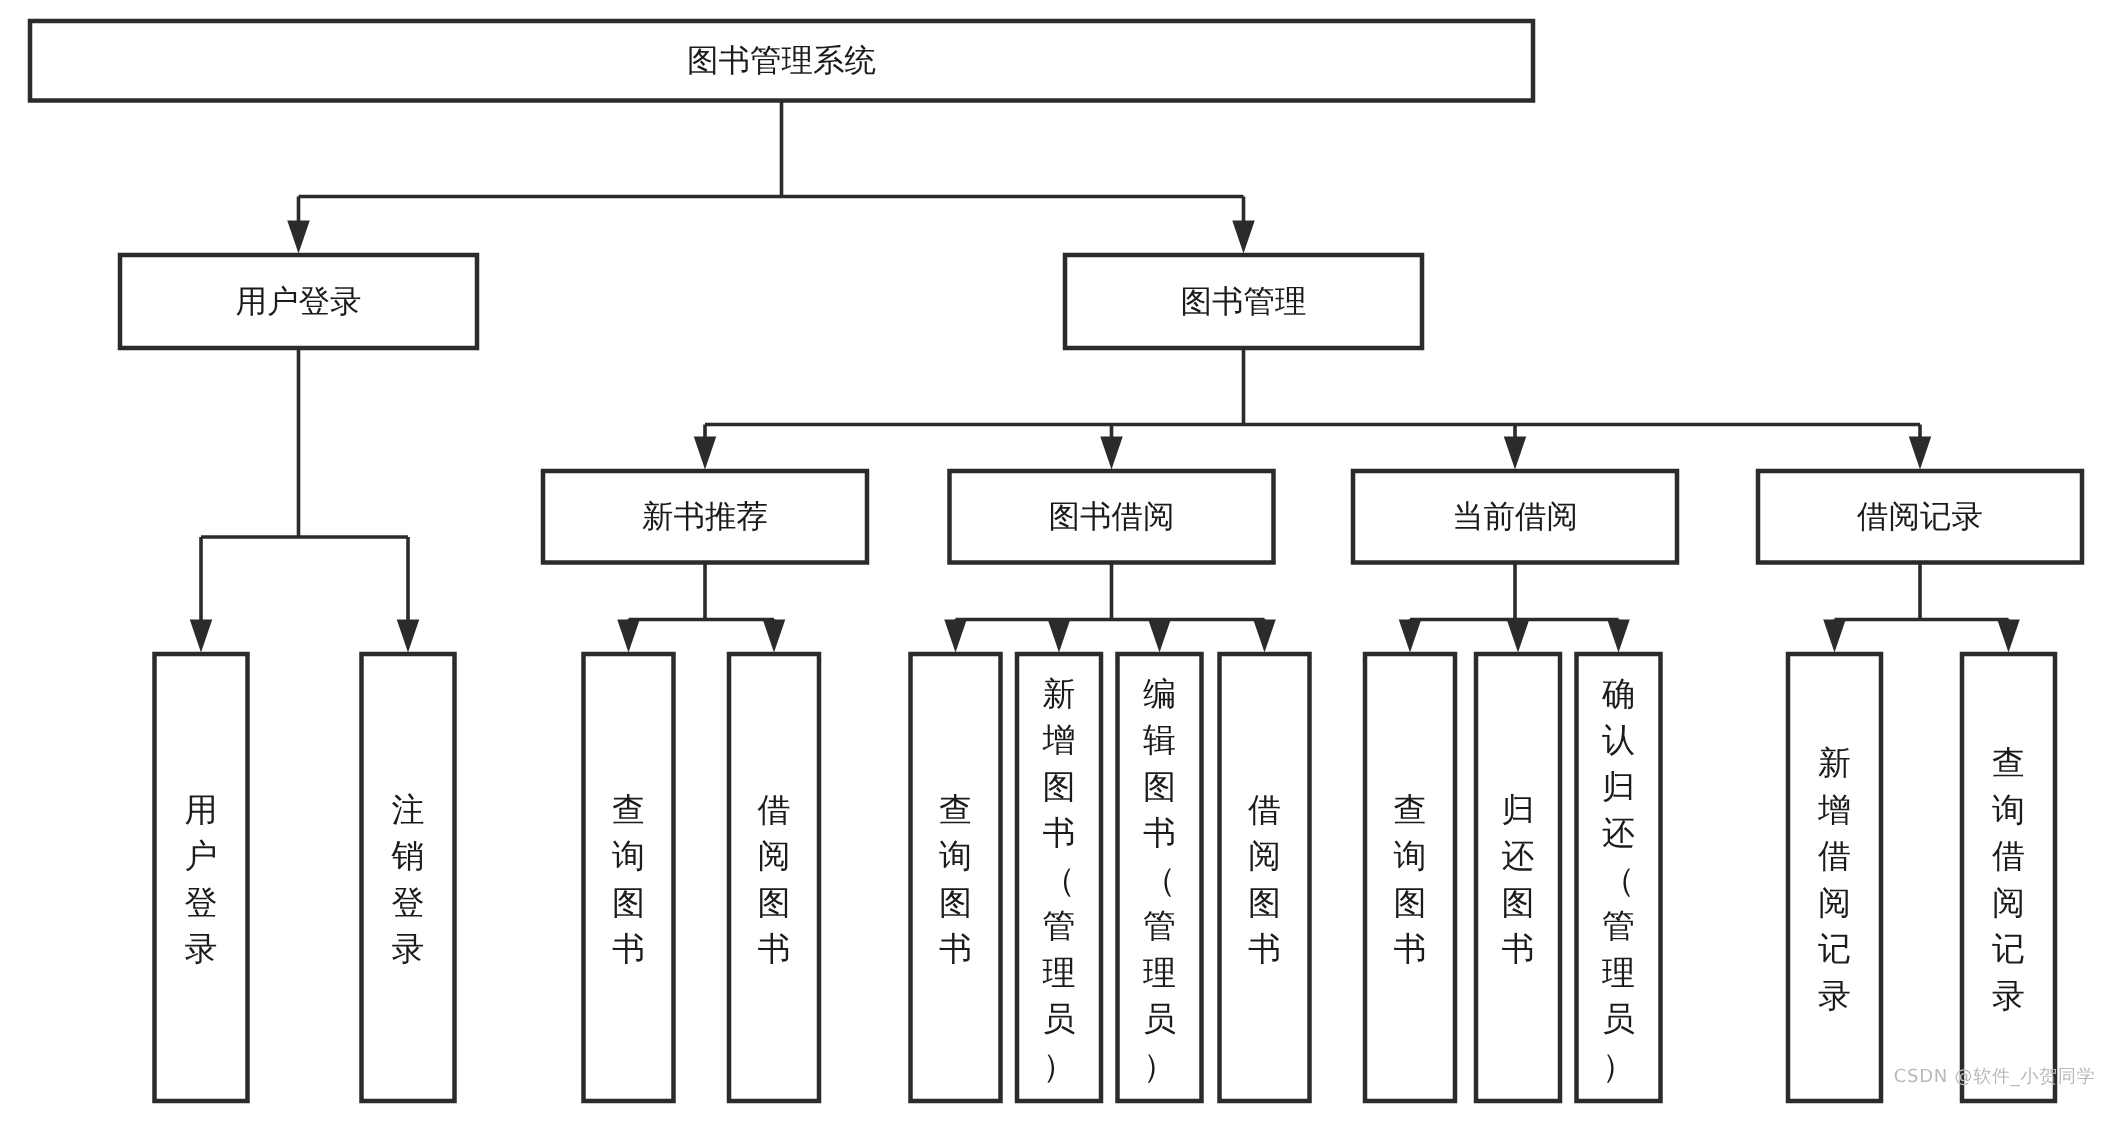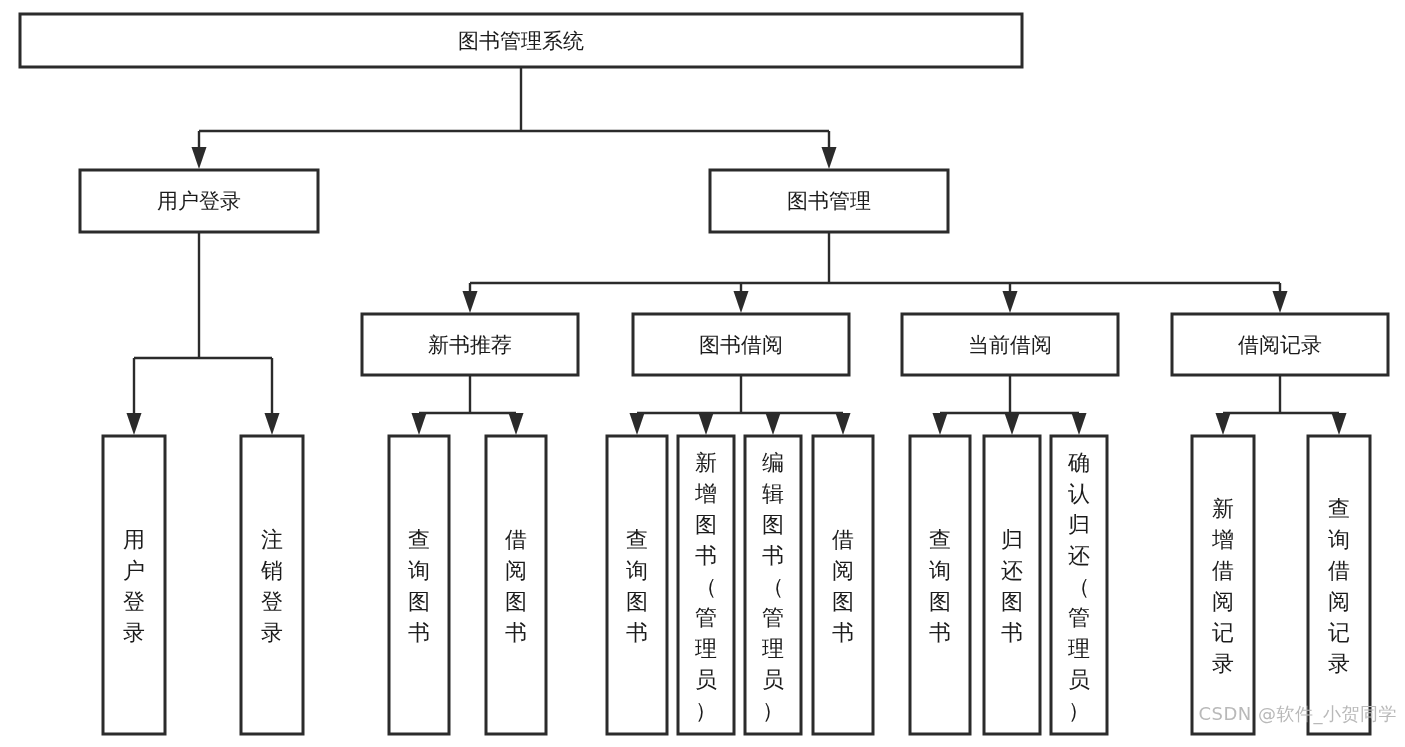--- a/index.html
+++ b/index.html
@@ -19,21 +19,21 @@
     text-anchor:middle;dominant-baseline:middle;
   }
   .node-label-vert{
     font-family:"DejaVu Sans","Liberation Sans",sans-serif;
     font-size:22px;fill:#1b1b1b;
     text-anchor:middle;
   }
   .watermark{
     position:absolute;right:8px;bottom:4px;
     font-family:"DejaVu Sans","Liberation Sans",sans-serif;
-    font-size:18px;color:#b9b9b9;letter-spacing:.5px;
+    font-size:12px;color:#b9b9b9;letter-spacing:.5px;
     white-space:nowrap;pointer-events:none;text-align:right;
   }
 </style>
 </head>
 <body>
 
 <div id="diagram-root">
   <svg id="tree" viewBox="0 0 1405 747" xmlns="http://www.w3.org/2000/svg">
     <g id="edges-layer">
         <path class="edge" d="M 521 67 L 521 131"></path>

